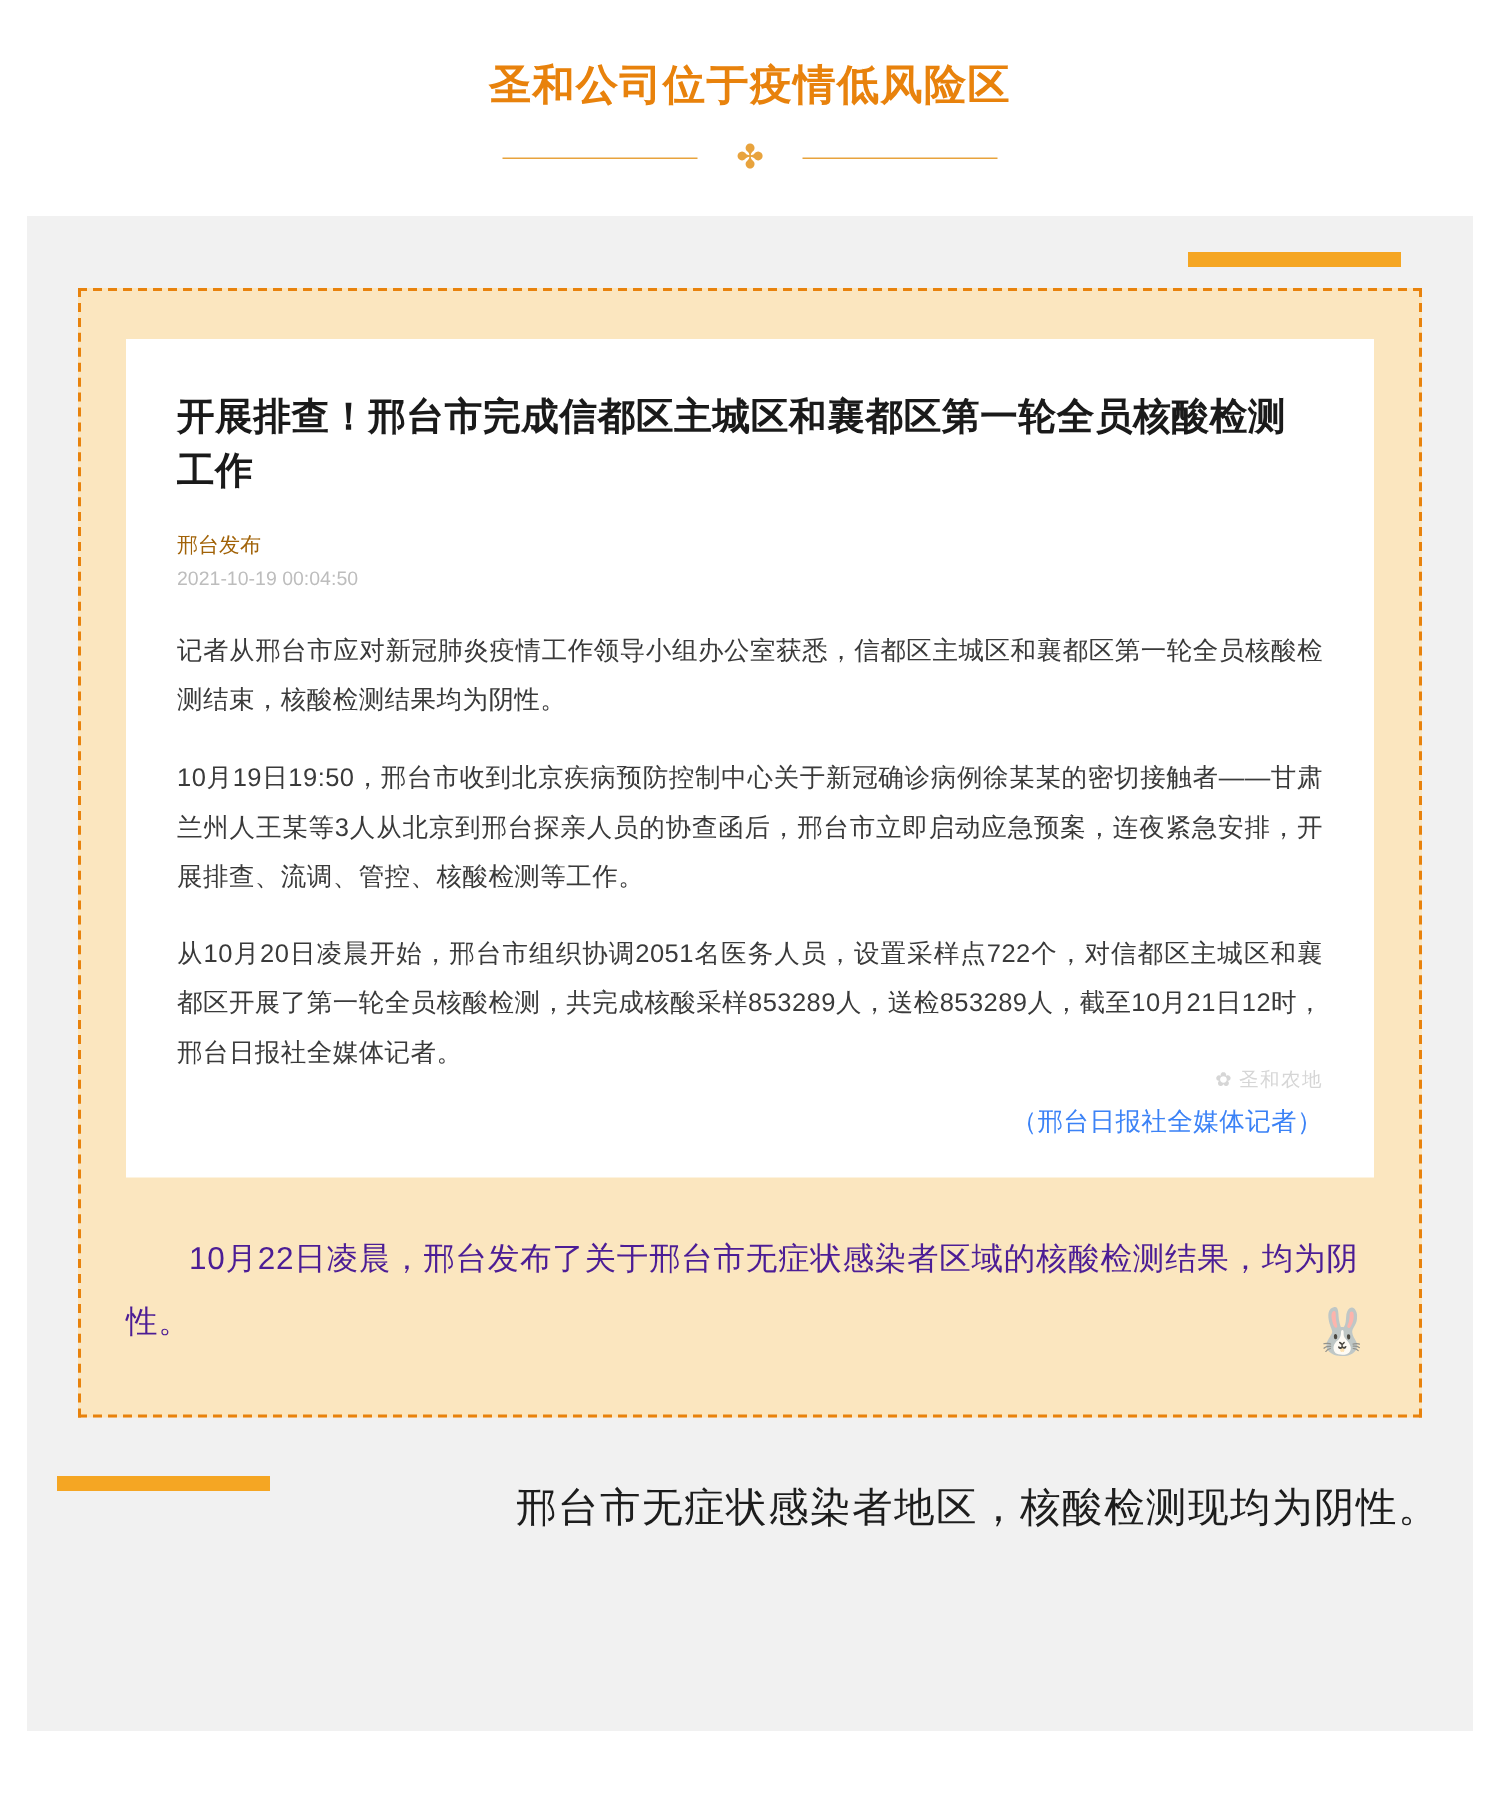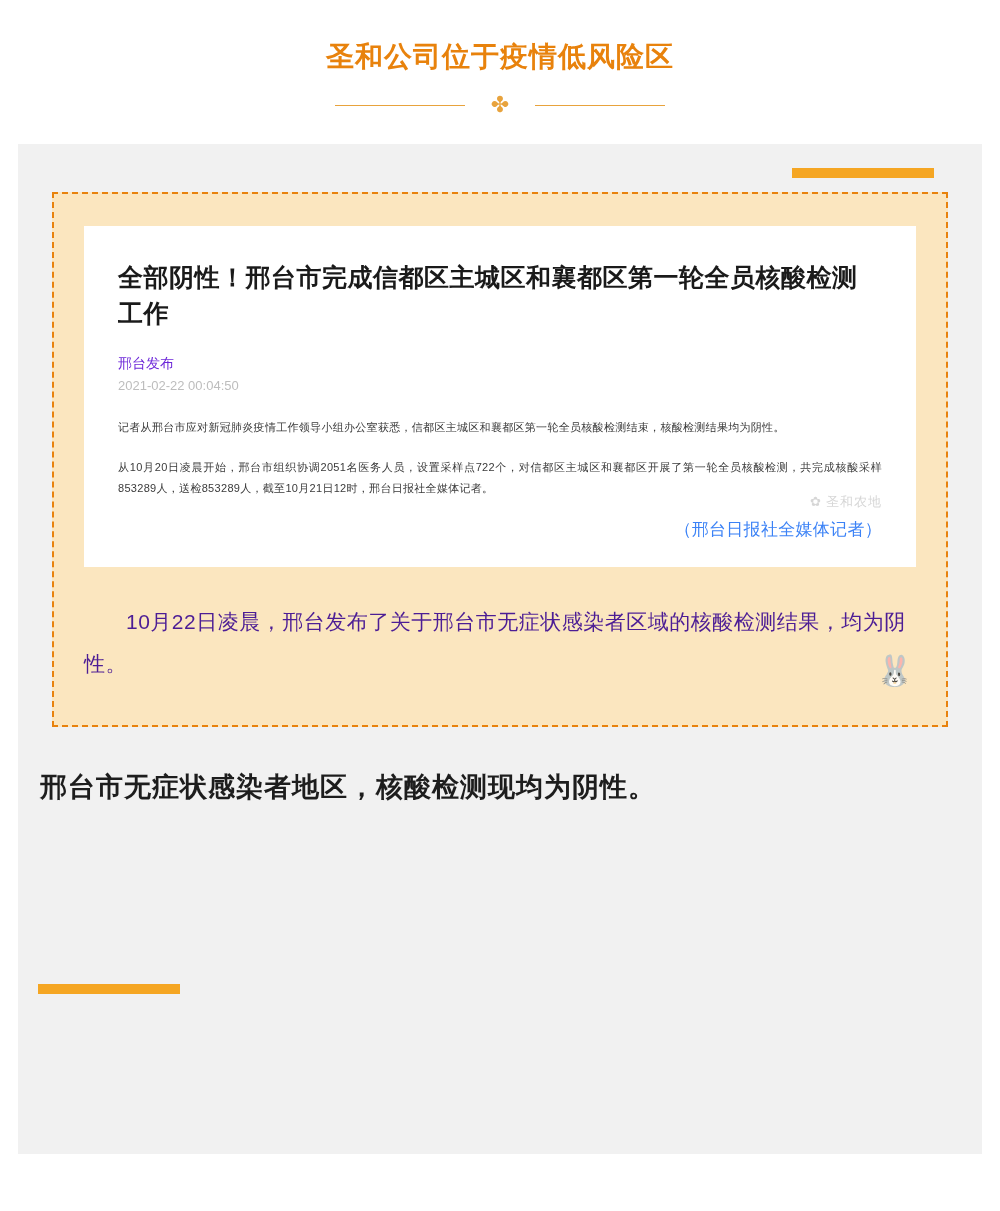--- a/index.html
+++ b/index.html
@@ -111,35 +111,35 @@
     font-family: "DejaVu Sans", "Liberation Sans", sans-serif;
     font-size: 25px;
     font-weight: bold;
     color: #1a1a1a;
     line-height: 1.45;
     letter-spacing: 0.5px;
   }
   .article-source {
     margin-top: 20px;
     font-size: 14px;
-    color: #6d28d9;
+    color: #a16207;
     line-height: 1.6;
   }
   .article-date {
     font-size: 13px;
     color: #bdbdbd;
     line-height: 1.6;
     margin-top: 2px;
   }
   .article-body {
     margin-top: 20px;
   }
   .article-body p {
     margin: 0 0 18px 0;
-    font-size: 11px;
+    font-size: 17px;
     line-height: 1.95;
     color: #3a3a3a;
     letter-spacing: 0.3px;
     text-align: justify;
   }
   .article-signature {
     margin-top: 4px;
     font-size: 17px;
     color: #3b82f6;
     text-align: right;
@@ -176,24 +176,24 @@
     font-size: 30px;
     line-height: 52px;
     text-align: center;
     color: #f08c2e;
     opacity: .85;
   }
 
   
   .conclusion {
     margin-top: 42px;
-    text-align: left;
+    text-align: right;
     font-family: "DejaVu Serif", "Liberation Serif", serif;
     font-size: 27px;
-    font-weight: bold;
+    font-weight: normal;
     color: #1d1d1d;
     letter-spacing: 1px;
     padding-bottom: 26px;
   }
 </style>
 </head>
 <body>
 
 <div class="page">
 
@@ -206,26 +206,27 @@
     </div>
   </div>
 
   <div class="grey-card">
     <div class="orange-bar-top"></div>
     <div class="orange-bar-bottom"></div>
 
     <div class="beige-panel">
 
       <div class="article">
-        <div class="article-title">全部阴性！邢台市完成信都区主城区和襄都区第一轮全员核酸检测工作</div>
+        <div class="article-title">开展排查！邢台市完成信都区主城区和襄都区第一轮全员核酸检测工作</div>
         <div class="article-source">邢台发布</div>
-        <div class="article-date">2021-02-22 00:04:50</div>
+        <div class="article-date">2021-10-19 00:04:50</div>
 
         <div class="article-body">
           <p>记者从邢台市应对新冠肺炎疫情工作领导小组办公室获悉，信都区主城区和襄都区第一轮全员核酸检测结束，核酸检测结果均为阴性。</p>
+          <p>10月19日19:50，邢台市收到北京疾病预防控制中心关于新冠确诊病例徐某某的密切接触者——甘肃兰州人王某等3人从北京到邢台探亲人员的协查函后，邢台市立即启动应急预案，连夜紧急安排，开展排查、流调、管控、核酸检测等工作。</p>
           <p>从10月20日凌晨开始，邢台市组织协调2051名医务人员，设置采样点722个，对信都区主城区和襄都区开展了第一轮全员核酸检测，共完成核酸采样853289人，送检853289人，截至10月21日12时，邢台日报社全媒体记者。</p>
         </div>
 
         <div class="article-signature">（邢台日报社全媒体记者）</div>
 
         <div class="watermark">
           <span class="wm-icon">✿</span><span>圣和农地</span>
         </div>
       </div>
 

